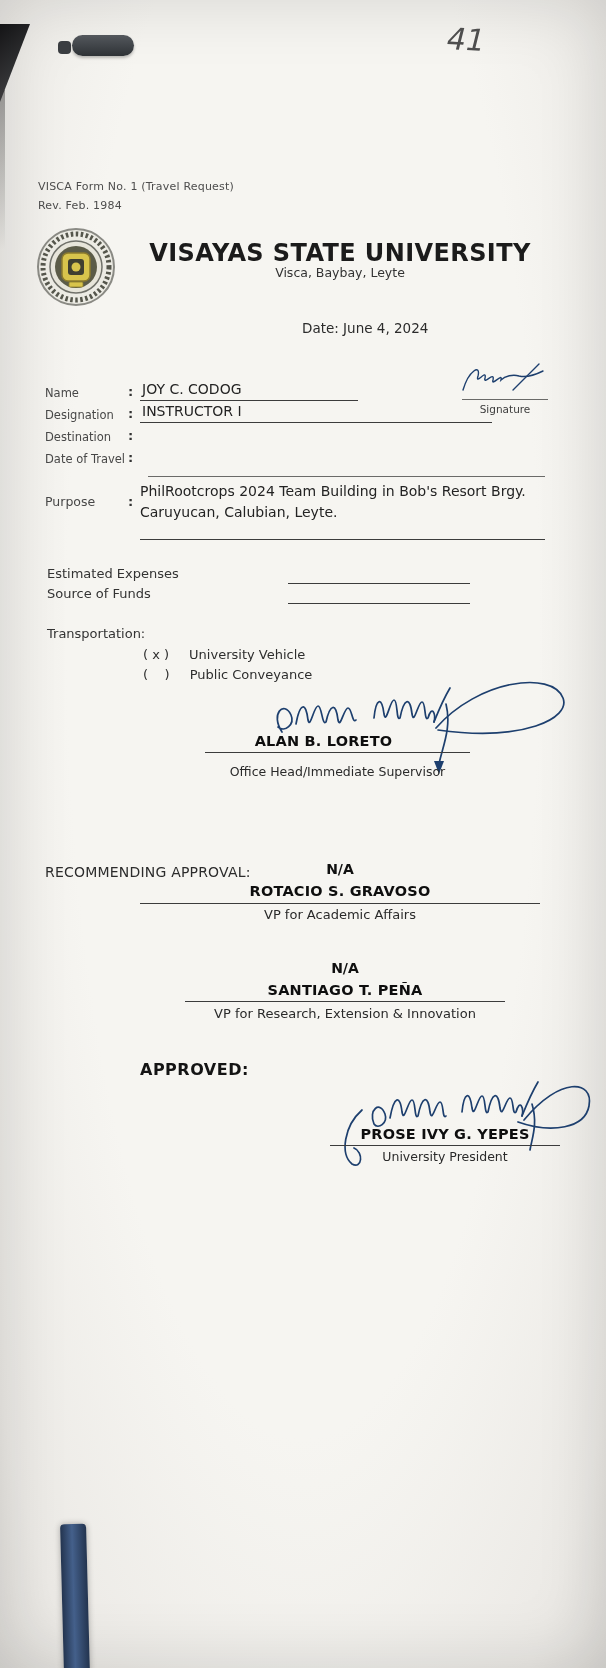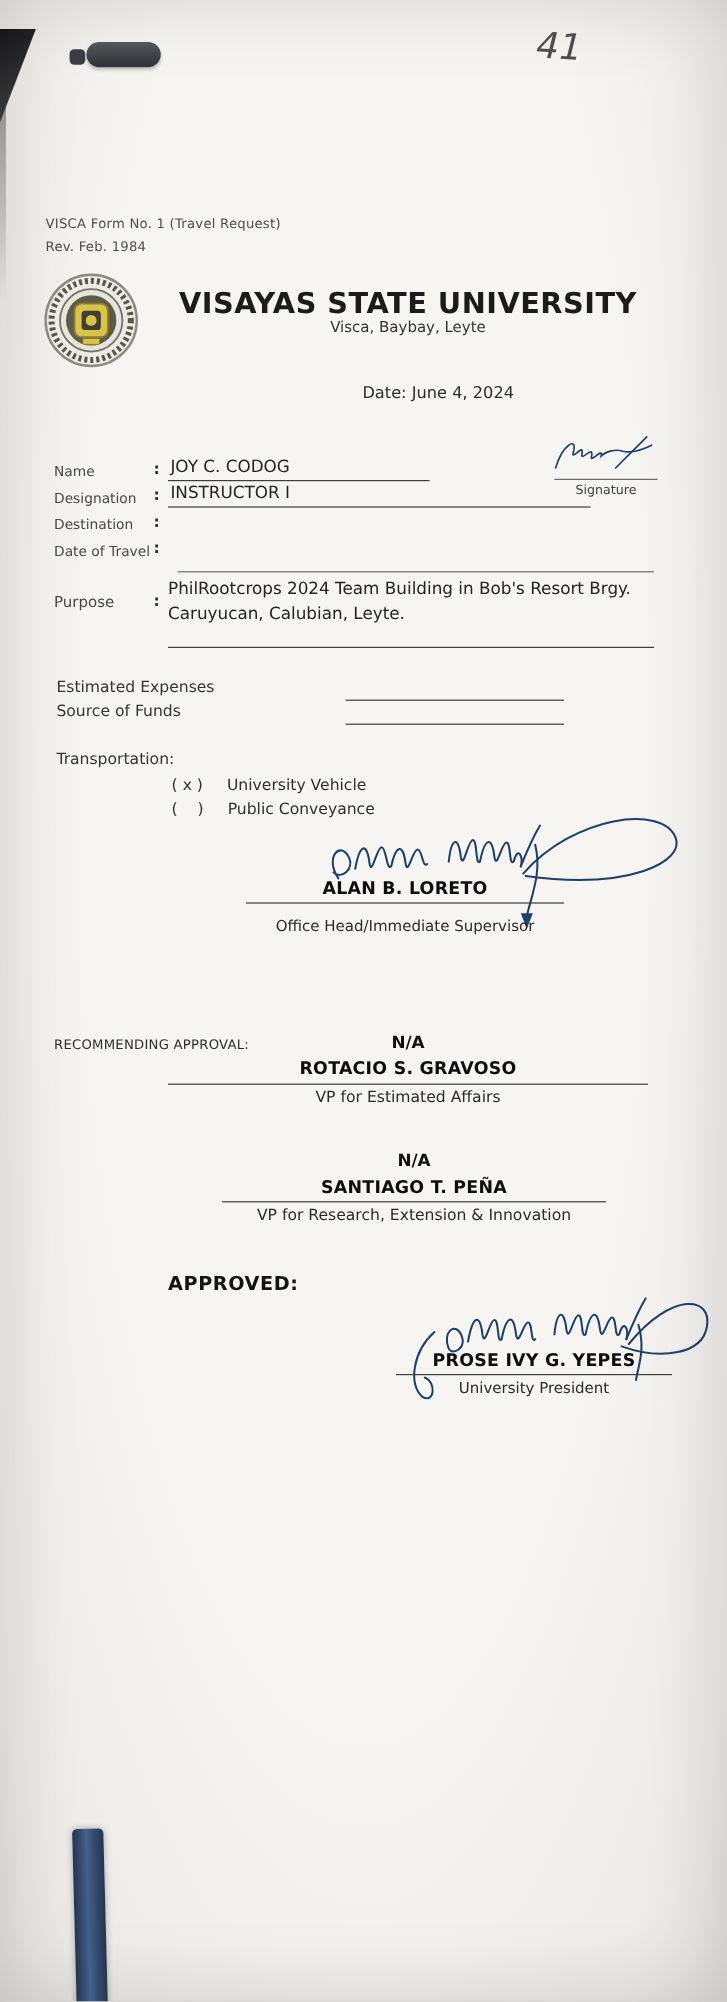--- a/index.html
+++ b/index.html
@@ -103,30 +103,30 @@
 
   <svg class="abs sig" style="left:240px;top:670px;" width="330" height="118" viewBox="0 0 330 118">
     <path d="M42 62 C30 44 44 30 51 45 C55 54 45 63 38 57"></path>
     <path d="M56 54 C60 32 66 32 68 50 C70 60 74 36 78 36 C82 36 82 56 86 52 C90 34 96 32 98 50 C100 60 104 38 108 38 C112 38 112 54 116 50"></path>
     <path d="M134 48 C136 28 142 26 144 44 C146 56 150 30 154 30 C158 30 156 52 160 48 C164 28 170 26 172 44 C174 56 178 32 182 32 C186 32 184 52 188 48 C192 34 196 44 194 52"></path>
     <path d="M194 52 C198 42 204 28 210 18"></path>
     <path d="M196 58 C238 10 312 0 323 28 C331 48 284 72 198 60"></path>
     <path d="M206 34 C212 58 202 78 199 94"></path>
     <polygon points="194,91 204,91 199,104" fill="#1d3f6e" stroke="none"></polygon>
   </svg>
-  <div class="abs center bname" style="left:205px;top:733px;width:265px;">ALAN B. LORETO</div>
+  <div class="abs center bname" style="left:191px;top:733px;width:265px;">ALAN B. LORETO</div>
   <div class="abs rule" style="left:205px;top:752px;width:265px;"></div>
   <div class="abs center btitle" style="left:180px;top:764px;width:315px;">Office Head/Immediate Supervisor</div>
 
-  <div class="abs" style="left:45px;top:864px;font-size:11px;color:#2c2c2c;letter-spacing:.2px;">RECOMMENDING APPROVAL:</div>
+  <div class="abs" style="left:45px;top:864px;font-size:14px;color:#2c2c2c;letter-spacing:.2px;">RECOMMENDING APPROVAL:</div>
 
   <div class="abs center na" style="left:140px;top:861px;width:400px;">N/A</div>
   <div class="abs center bname" style="left:140px;top:883px;width:400px;">ROTACIO S. GRAVOSO</div>
   <div class="abs rule" style="left:140px;top:903px;width:400px;"></div>
-  <div class="abs center btitle" style="left:140px;top:907px;width:400px;font-size:13px;">VP for Estimated Affairs</div>
+  <div class="abs center btitle" style="left:140px;top:907px;width:400px;font-size:13px;">VP for Academic Affairs</div>
 
   <div class="abs center na" style="left:185px;top:960px;width:320px;">N/A</div>
   <div class="abs center bname" style="left:185px;top:982px;width:320px;">SANTIAGO T. PEÑA</div>
   <div class="abs rule" style="left:185px;top:1001px;width:320px;"></div>
   <div class="abs center btitle" style="left:140px;top:1006px;width:410px;font-size:13px;">VP for Research, Extension &amp; Innovation</div>
 
   <div class="abs" style="left:140px;top:1060px;font-size:16px;font-weight:bold;color:#141414;letter-spacing:.5px;">APPROVED:</div>
 
   <svg class="abs sig" style="left:310px;top:1068px;" width="285" height="115" viewBox="0 0 285 115">
     <path d="M52 42 C34 58 30 86 42 96 C52 102 54 84 44 80"></path>

